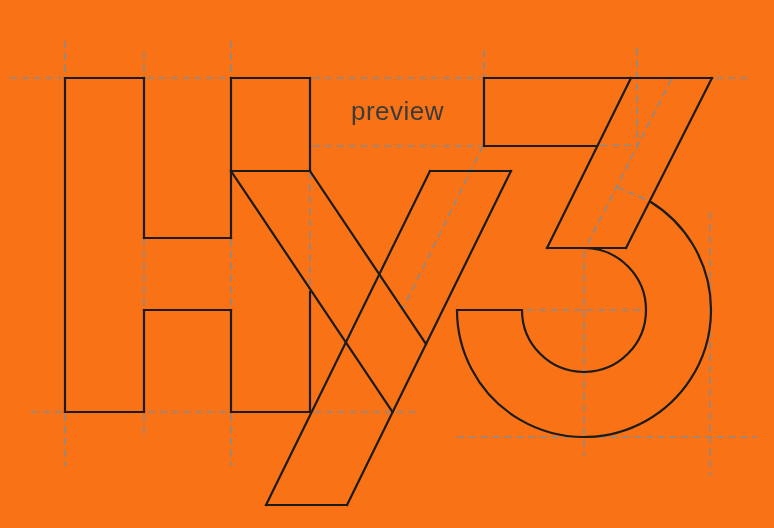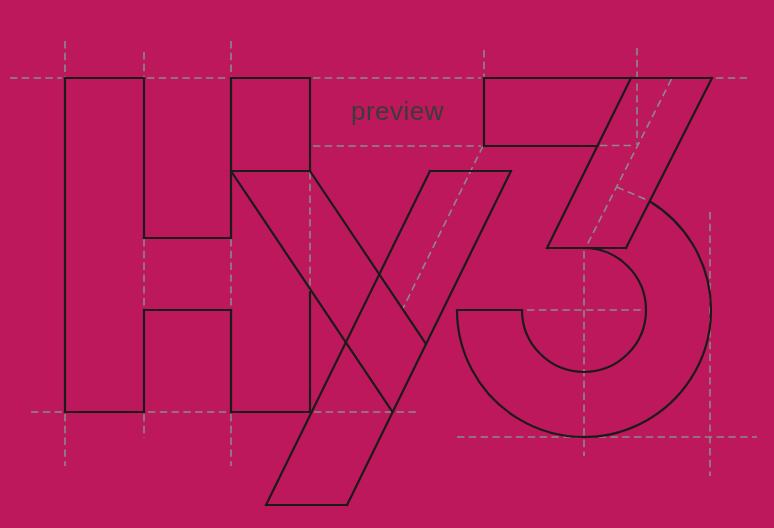--- a/index.html
+++ b/index.html
@@ -1,16 +1,16 @@
 <!DOCTYPE html>
 <html><head>
 <meta charset="utf-8">
 <style>
   html,body{margin:0;padding:0;background:#ffffff;}
-  .stage{position:relative;width:774px;height:528px;background:#be185d;overflow:hidden;}
+  .stage{position:relative;width:774px;height:528px;background:#f97316;overflow:hidden;}
   svg{display:block;width:774px;height:528px;}
   .preview-label{
     font-family:"Liberation Sans", sans-serif;
     font-size:26px;
     letter-spacing:0.5px;
     fill:#3b3b3b;
   }
 </style>
 </head>
 <body>

